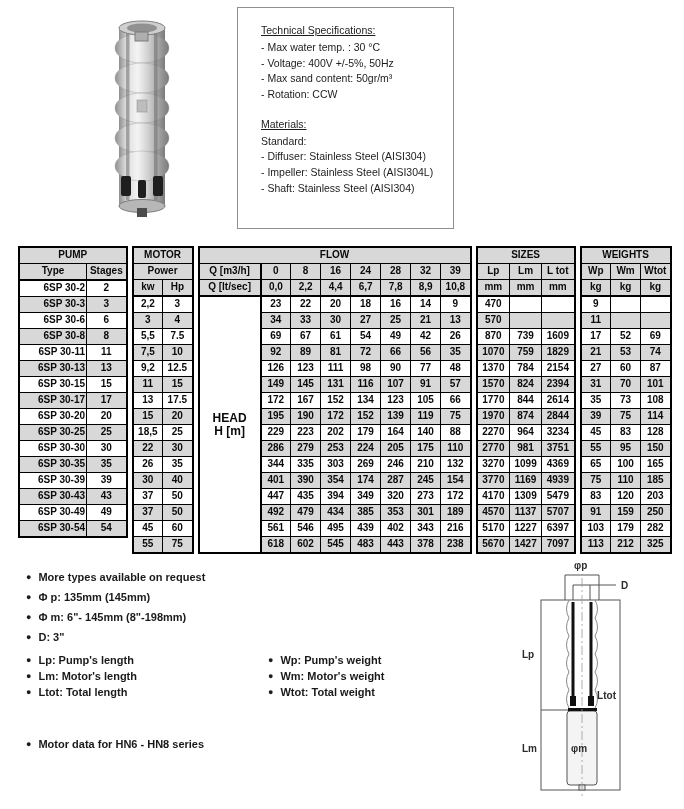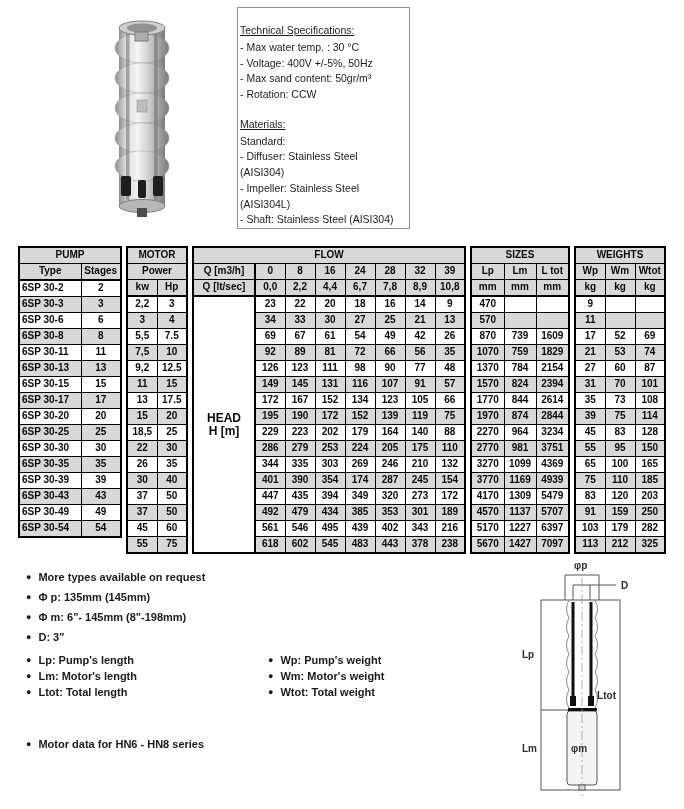--- a/index.html
+++ b/index.html
@@ -1,35 +1,35 @@
 <!DOCTYPE html>
 <html><head>
 <meta charset="utf-8">
 <style>
   html,body{margin:0;padding:0;background:#fff;}
   .page{position:relative;width:684px;height:809px;background:#ffffff;overflow:hidden;
         font-family:"Liberation Sans",sans-serif;color:#111;}
 
   
-  .spec-box{position:absolute;left:237px;top:7px;width:173px;height:222px;
+  .spec-box{position:absolute;left:237px;top:7px;width:217px;height:222px;
             border:1px solid #8f8f8f;background:#fff;box-sizing:border-box;
-            padding:15px 8px 0 2px;font-size:10.5px;line-height:1.5;color:#1c1c1c;}
+            padding:15px 8px 0 23px;font-size:10.5px;line-height:1.5;color:#1c1c1c;}
   .spec-title{text-decoration:underline;margin-bottom:1px;}
   .spec-gap{height:14px;}
 
   
   .tables{position:absolute;left:18px;top:246px;display:flex;gap:4px;align-items:flex-start;}
   table.dtable{border-collapse:collapse;table-layout:fixed;border:2px solid #000;
                font-family:"Liberation Sans",sans-serif;font-size:10px;font-weight:700;color:#0a0a0a;}
   .dtable th,.dtable td{border:1px solid #000;height:15px;padding:0 1px;text-align:center;
                vertical-align:middle;line-height:1.05;white-space:nowrap;overflow:hidden;
                font-weight:700;background:#fff;}
   .dtable thead th{background:#d8d8d8;}
   .dtable thead{border-bottom:2px solid #000;}
-  .dtable td.type-cell{text-align:left;padding-left:2px;}
+  .dtable td.type-cell{text-align:right;padding-left:18px;}
   .dtable tbody tr:nth-child(even) td{background:#d8d8d8;}
   .dtable td.head-cell{background:#fff !important;font-size:12px;border-right:2px solid #000;margin-left:9px;}
   .dtable th.qcol{border-right:2px solid #000;}
 
   
   .note{position:absolute;font-size:11px;font-weight:700;color:#1a1a1a;white-space:nowrap;}
   .note .bullet{display:inline-block;font-size:9px;margin-right:7px;transform:translateY(-1px);}
 
   
   .diag-label{font-family:"Liberation Sans",sans-serif;font-size:10px;font-weight:700;fill:#2b2b2b;}

